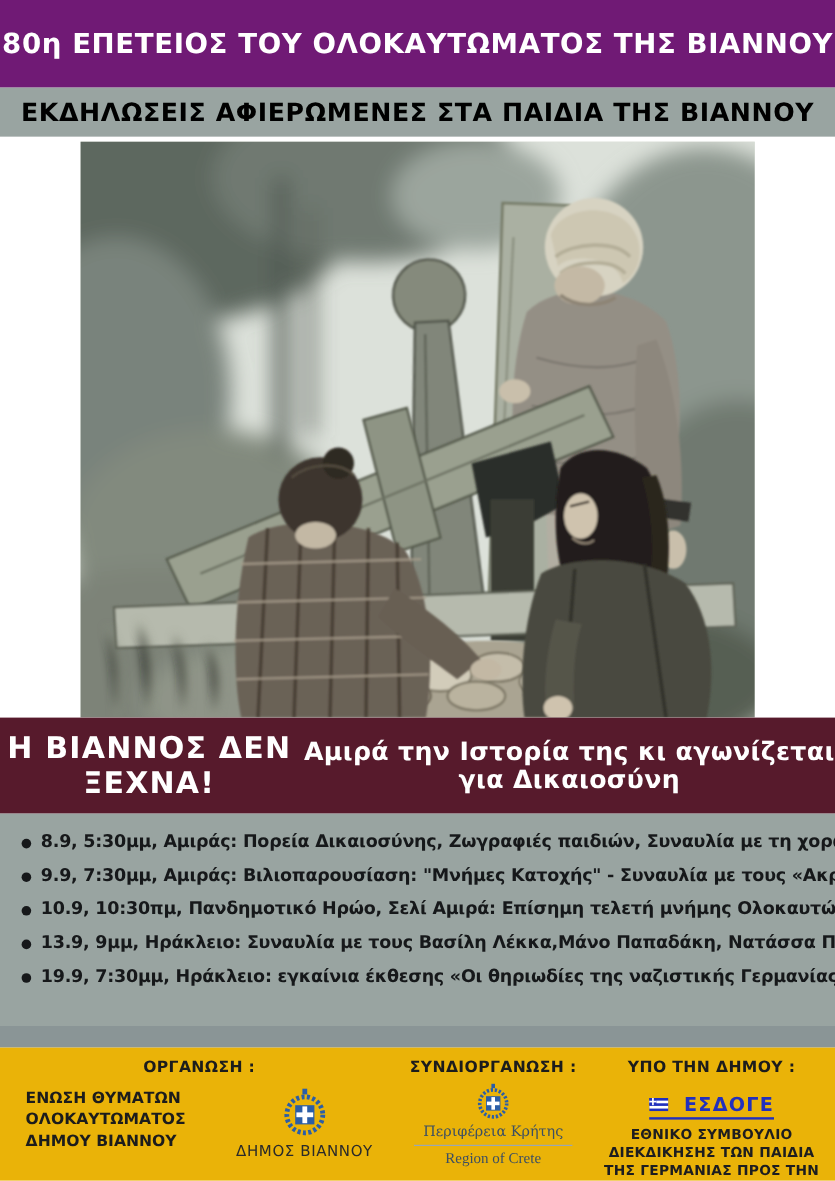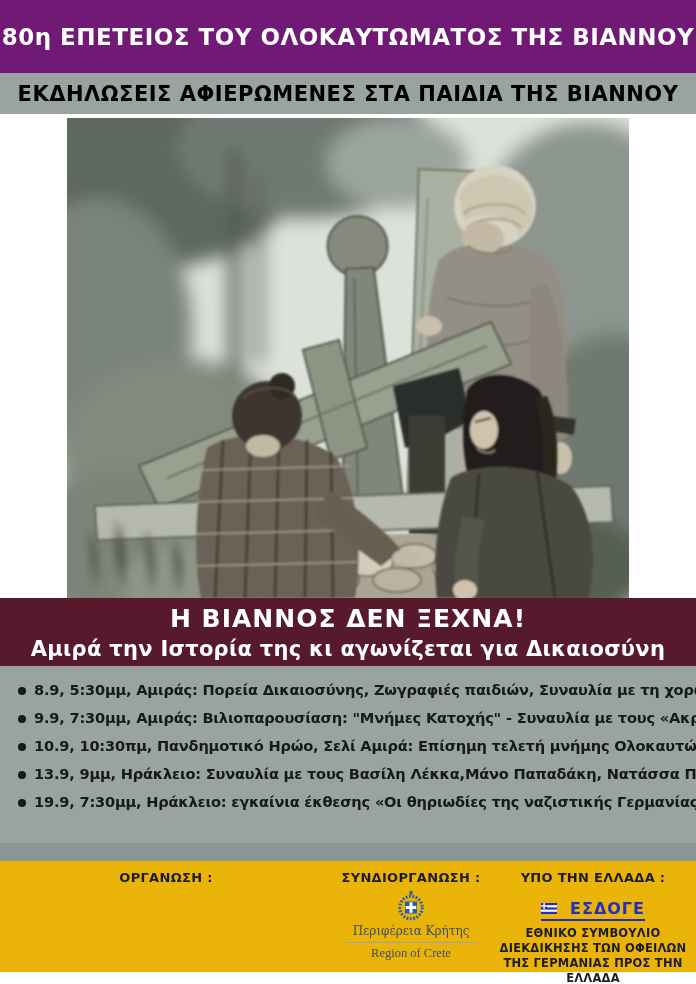--- a/index.html
+++ b/index.html
@@ -26,22 +26,22 @@
   .photo-section{
     height:484px;background:#ffffff;
     display:flex;justify-content:center;align-items:flex-start;
     padding-top:0;box-sizing:border-box;
   }
   .photo-frame{margin-top:4px;width:562px;height:480px;overflow:hidden;background:#d9ded8;}
   .photo-frame svg{display:block;}
 
   
   .banner-slogan{
-    height:68px;background:#571a2c;color:#ffffff;text-align:center;
-    display:flex;flex-direction:column;align-items:center;justify-content:center;gap:4px;
+    height:80px;background:#571a2c;color:#ffffff;text-align:center;
+    display:flex;align-items:center;justify-content:center;gap:4px;
   }
   .slogan-1{font-size:25px;font-weight:bold;letter-spacing:1px;}
   .slogan-2{font-size:21px;font-weight:bold;letter-spacing:.3px;}
 
   
   .events{
     height:177px;background:#99a4a1;box-sizing:border-box;
     padding:15px 8px 0 18px;
   }
   .events ul{list-style:none;margin:0;padding:0;}
@@ -237,50 +237,67 @@
       <li>19.9, 7:30μμ, Ηράκλειο: εγκαίνια έκθεσης «Οι θηριωδίες της ναζιστικής Γερμανίας στην Κρήτη».</li>
     </ul>
   </div>
 
   <div class="footer-divider"></div>
 
   <div class="footer">
 
     <div class="fcol">
       <div class="fcol-header">ΟΡΓΑΝΩΣΗ :</div>
+      <div class="org-body">
+        <div class="org-name">
+          <div>ΕΝΩΣΗ ΘΥΜΑΤΩΝ</div>
+          <div>ΟΛΟΚΑΥΤΩΜΑΤΟΣ</div>
+          <div>ΔΗΜΟΥ ΒΙΑΝΝΟΥ</div>
+        </div>
+        <div class="org-logo">
+          <svg width="40" height="40" viewBox="0 0 40 40">
+            <rect x="18" y="0" width="4" height="5" fill="#2b5ea7"></rect>
+            <circle cx="20" cy="22" r="15" fill="none" stroke="#2b5ea7" stroke-width="4" stroke-dasharray="2.5 2"></circle>
+            <rect x="12" y="14" width="16" height="16" fill="#2b5ea7"></rect>
+            <rect x="18" y="15" width="4" height="14" fill="#ffffff"></rect>
+            <rect x="13" y="20" width="14" height="4" fill="#ffffff"></rect>
+          </svg>
+          <div class="org-logo-label">ΔΗΜΟΣ ΒΙΑΝΝΟΥ</div>
+        </div>
+      </div>
     </div>
 
     <div class="fcol">
       <div class="fcol-header">ΣΥΝΔΙΟΡΓΑΝΩΣΗ :</div>
       <svg width="30" height="30" viewBox="0 0 40 40">
         <rect x="18" y="0" width="4" height="5" fill="#2b5ea7"></rect>
         <circle cx="20" cy="22" r="15" fill="none" stroke="#2b5ea7" stroke-width="4" stroke-dasharray="2.5 2"></circle>
         <rect x="12" y="14" width="16" height="16" fill="#2b5ea7"></rect>
         <rect x="18" y="15" width="4" height="14" fill="#ffffff"></rect>
         <rect x="13" y="20" width="14" height="4" fill="#ffffff"></rect>
       </svg>
       <div class="crete-title">Περιφέρεια Κρήτης</div>
       <div class="crete-line"></div>
       <div class="crete-sub">Region of Crete</div>
     </div>
 
     <div class="fcol">
-      <div class="fcol-header">ΥΠΟ ΤΗΝ ΕΛΛΑΔΑ :</div>
+      <div class="fcol-header">ΥΠΟ ΤΗΝ ΔΗΜΟΥ :</div>
       <div class="esdoge-row">
         <svg width="16" height="11" viewBox="0 0 16 11">
           <rect x="0" y="0" width="16" height="11" fill="#2230bd"></rect>
           <rect x="0" y="2.2" width="16" height="2.2" fill="#ffffff"></rect>
           <rect x="0" y="6.6" width="16" height="2.2" fill="#ffffff"></rect>
           <rect x="0" y="0" width="6" height="6" fill="#2230bd"></rect>
           <rect x="2.4" y="0" width="1.4" height="6" fill="#ffffff"></rect>
           <rect x="0" y="2.3" width="6" height="1.4" fill="#ffffff"></rect>
         </svg>
         <span class="esdoge-acronym">ΕΣΔΟΓΕ</span>
       </div>
       <div class="esdoge-lines">
         <div>ΕΘΝΙΚΟ ΣΥΜΒΟΥΛΙΟ</div>
-        <div>ΔΙΕΚΔΙΚΗΣΗΣ ΤΩΝ ΟΦΕΙΛΩΝ</div>
+        <div>ΔΙΕΚΔΙΚΗΣΗΣ ΤΩΝ ΠΑΙΔΙΑ</div>
         <div>ΤΗΣ ΓΕΡΜΑΝΙΑΣ ΠΡΟΣ ΤΗΝ ΕΛΛΑΔΑ</div>
       </div>
     </div>
 
   </div>
 </div>
 
 </body></html>

